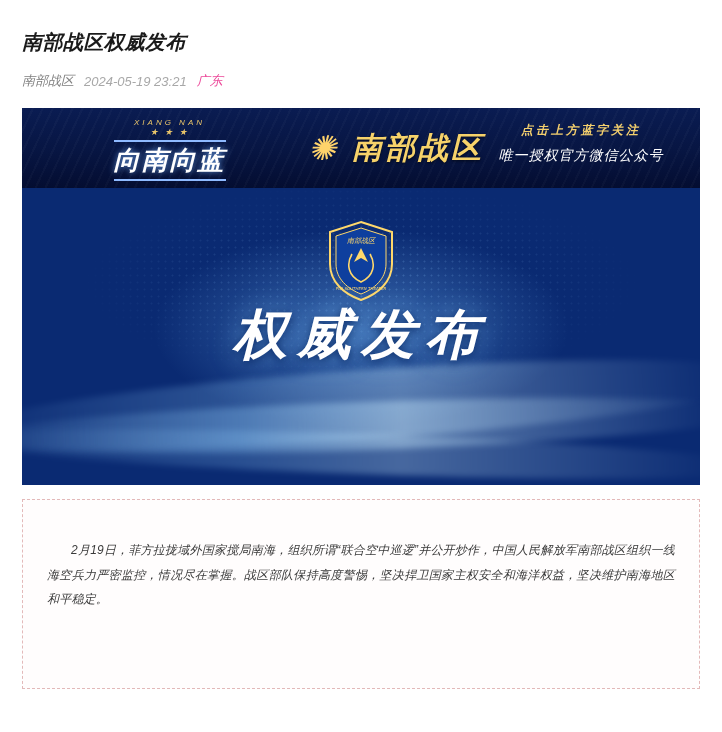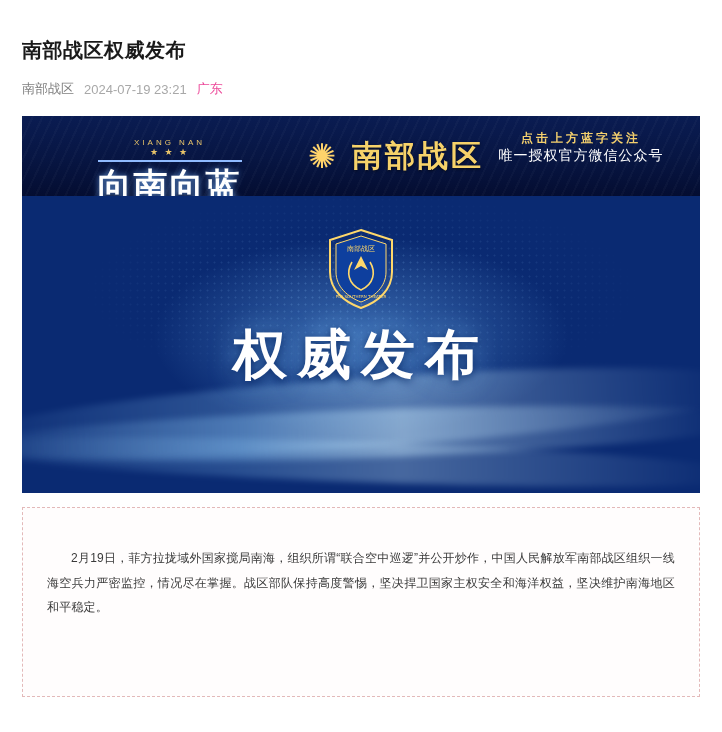--- a/index.html
+++ b/index.html
@@ -12,21 +12,22 @@
     height: 732px;
     font-family: "Liberation Sans", sans-serif;
     color: #222;
     overflow: hidden;
   }
   .page {
     width: 722px;
     height: 732px;
     position: relative;
     box-sizing: border-box;
-    padding: 16px 22px;
+    padding: 8px 22px;
+    font-style: italic;
   }
   .article-title {
     font-size: 20px;
     font-weight: bold;
     color: #1a1a1a;
     letter-spacing: 0.5px;
     padding-top: 20px;
     line-height: 1.4;
   }
   .meta-row {
@@ -55,34 +56,34 @@
   .banner::before {
     content: "";
     position: absolute;
     left: 0; top: 0; right: 0; bottom: 0;
     background:
       repeating-linear-gradient(115deg, rgba(255,255,255,0.05) 0 2px, rgba(255,255,255,0) 2px 9px);
     opacity: .5;
   }
   .banner-left {
     position: absolute;
-    left: 40px; top: 22px;
+    left: 40px; top: 10px;
     width: 215px;
     text-align: center;
   }
   .banner-kicker {
     color: #e8c46a;
     font-size: 8px;
     letter-spacing: 3px;
     white-space: nowrap;
   }
   .banner-stars { color: #e8c46a; font-size: 9px; letter-spacing: 2px; }
   .banner-left-main {
     margin-top: 3px;
-    font-size: 34px;
+    font-size: 26px;
     font-weight: bold;
     color: #ffffff;
     letter-spacing: 2px;
     text-shadow: 0 0 6px rgba(120,180,255,.8);
     border-top: 2px solid #8fbaff;
     border-bottom: 2px solid #8fbaff;
     padding: 1px 0;
     display: inline-block;
   }
   .banner-emblem {
@@ -110,21 +111,21 @@
     width: 210px;
   }
   .banner-right-top {
     color: #f3cf6d;
     font-size: 12px;
     font-weight: bold;
     letter-spacing: 3px;
     white-space: nowrap;
   }
   .banner-right-bottom {
-    margin-top: 0;
+    margin-top: 8px;
     color: #ffffff;
     font-size: 14px;
     letter-spacing: 1px;
     white-space: nowrap;
   }
 
   
   .hero {
     width: 678px;
     height: 297px;
@@ -169,21 +170,21 @@
   }
   .hero-badge {
     position: absolute;
     left: 50%; top: 30px;
     margin-left: -39px;
     width: 78px; height: 86px;
   }
   .hero-badge-title {
     position: absolute;
     left: 50%;
-    top: 123px;
+    top: 111px;
     transform: translateX(-50%);
     font-size: 54px;
     font-weight: bold;
     color: #ffffff;
     letter-spacing: 10px;
     text-shadow: 0 2px 10px rgba(0,30,90,.9), 0 0 24px rgba(130,200,255,.6);
     white-space: nowrap;
   }
 
   
@@ -207,21 +208,21 @@
 </style>
 </head>
 <body>
 
 <div class="page">
 
   <div class="article-title">南部战区权威发布</div>
 
   <div class="meta-row">
     <span class="meta-account">南部战区</span>
-    <span class="meta-time">2024-07-19 23:21</span>
+    <span class="meta-time">2024-05-19 23:21</span>
     <span class="meta-loc">广东</span>
   </div>
 
   <div class="banner">
     <div class="banner-left">
       <div class="banner-kicker">XIANG NAN</div>
       <div class="banner-stars">★ ★ ★</div>
       <div class="banner-left-main">向南向蓝</div>
     </div>
     <div class="banner-emblem">✺</div>

